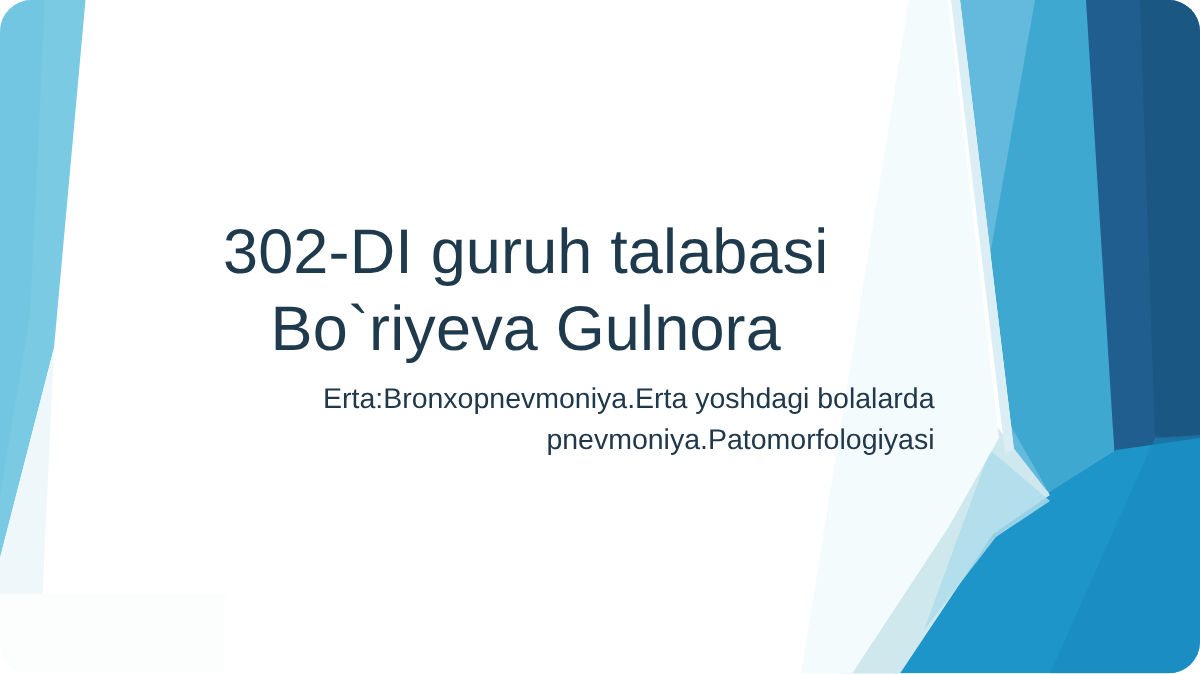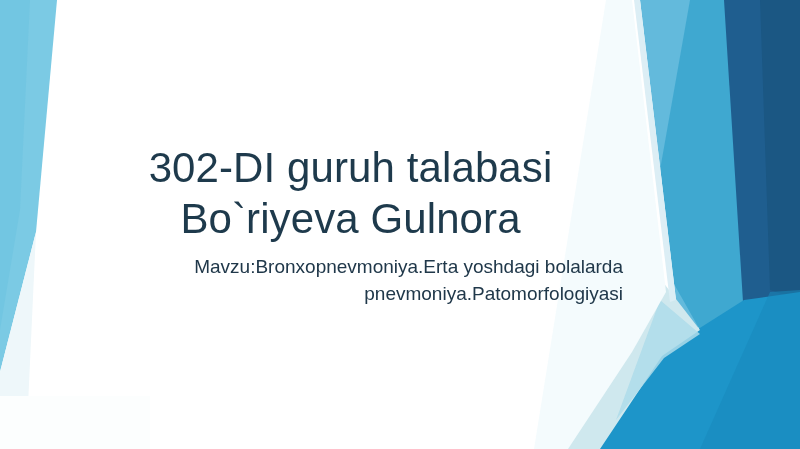--- a/index.html
+++ b/index.html
@@ -7,20 +7,21 @@
     padding: 0;
     background: #ffffff;
   }
   #slide {
     position: relative;
     width: 800px;
     height: 449px;
     overflow: hidden;
     background: #ffffff;
     font-family: "Liberation Sans", sans-serif;
+    border-radius: 21px;
   }
   #bg-art {
     position: absolute;
     inset: 0;
     width: 800px;
     height: 449px;
     display: block;
     pointer-events: none;
   }
   #content {
@@ -85,17 +86,17 @@
 
     <polygon points="634,0 640,0 676,300 670,302" fill="#dceef5"></polygon>
 
     <polygon points="0,372 36,232 26,449 0,449" fill="#eef7fa"></polygon>
     <rect x="0" y="396" width="150" height="53" fill="#fcfefe"></rect>
   </svg>
 
   <div id="content">
     <h1 id="slide-title">302-DI guruh talabasi
 Bo`riyeva Gulnora</h1>
-    <p id="slide-subtitle">Mavzu:Bronxopnevmoniya.Erta yoshdagi bolalarda
+    <p id="slide-subtitle">Erta:Bronxopnevmoniya.Erta yoshdagi bolalarda
 pnevmoniya.Patomorfologiyasi</p>
   </div>
 
 </div>
 
 </body></html>

